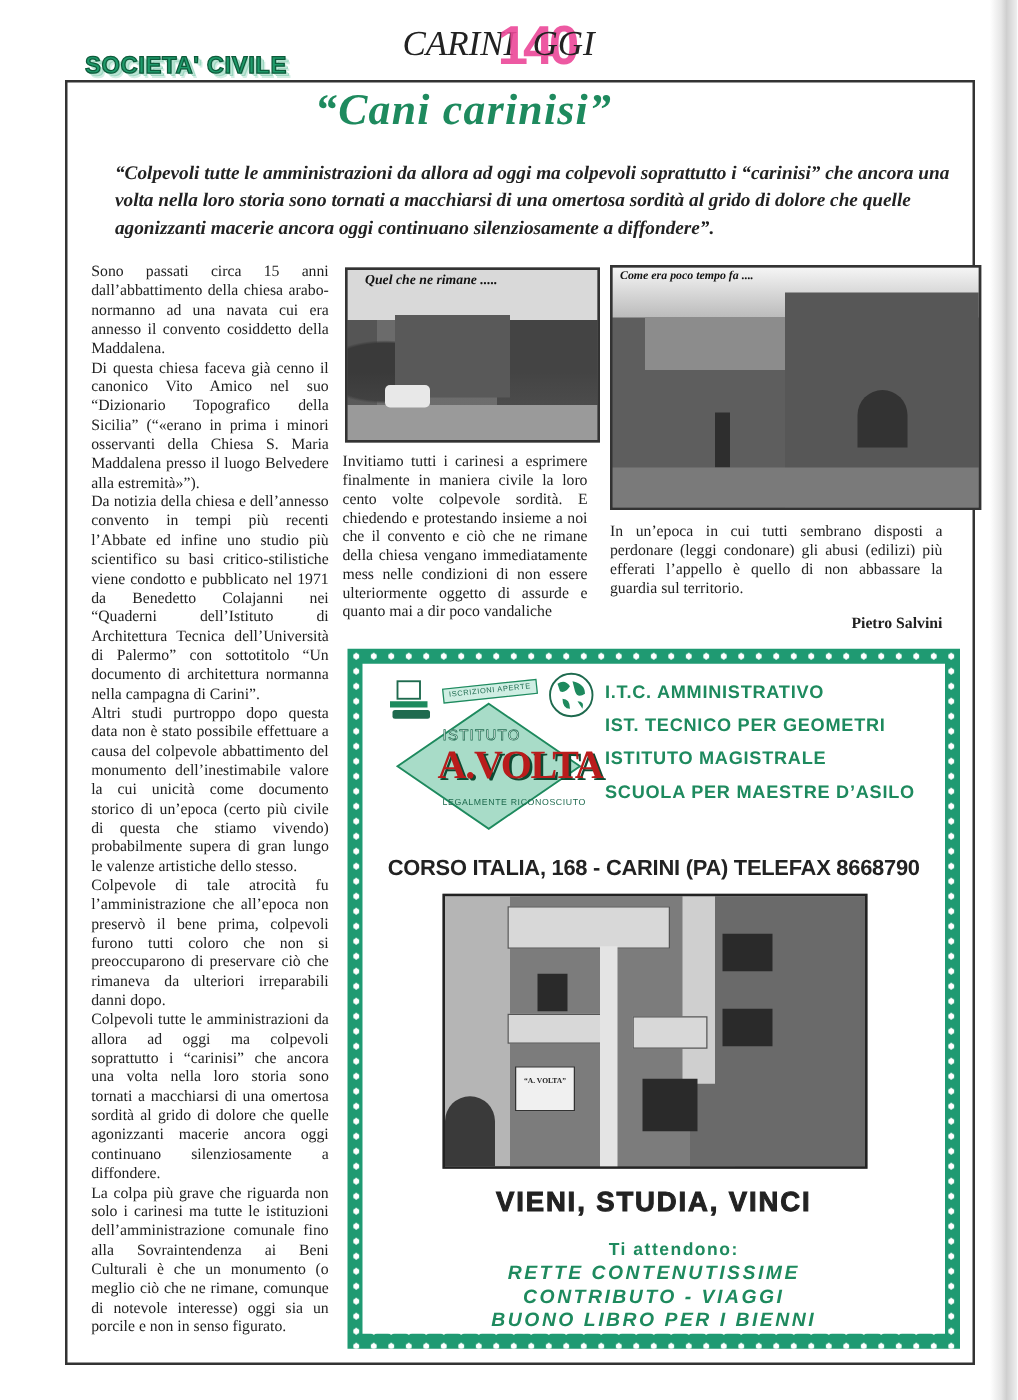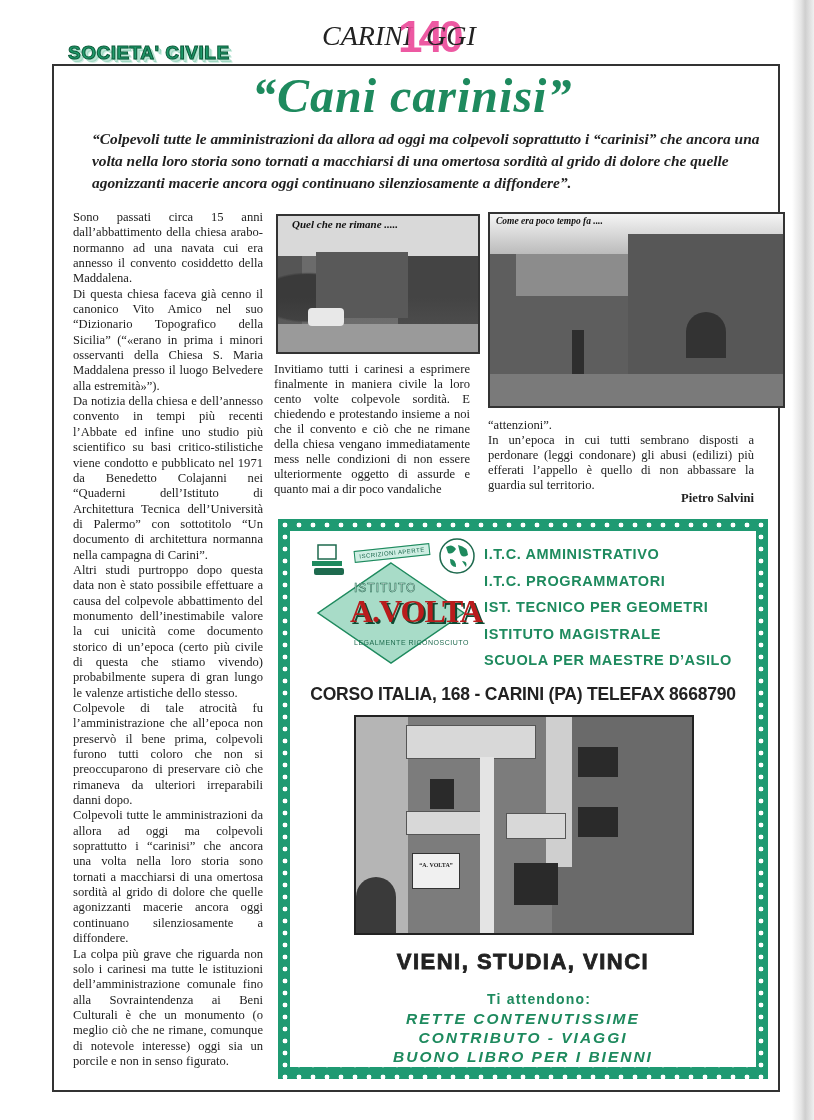--- a/index.html
+++ b/index.html
@@ -22,21 +22,21 @@
   .section-label { position: absolute; top: 42px; left: 68px; font-family: "Liberation Sans", sans-serif;
     font-weight: bold; font-size: 19px; color: #1e9a6a; letter-spacing: 0.5px;
     -webkit-text-stroke: 1px #0d5a3a;
     text-shadow: 1px 1px 0 #9fd8c2, 2px 2px 0 #bfe6d6, 3px 3px 0 #9fd8c2, 4px 4px 0 #d5efe5; }
 
   
   .frame { position: absolute; left: 52px; top: 64px; width: 728px; height: 1028px;
     border: 2px solid #333; border-top-width: 2px; }
 
   .article-title { position: absolute; top: 68px; left: 252px; font-family: "Liberation Serif", serif;
-    font-style: italic; font-weight: bold; font-size: 48px; color: #1e8a5e; letter-spacing: 1px; }
+    font-style: italic; font-weight: bold; font-size: 35px; color: #1e8a5e; letter-spacing: 1px; }
 
   .lead { position: absolute; top: 128px; left: 92px; width: 680px; font-family: "Liberation Serif", serif;
     font-style: italic; font-weight: bold; font-size: 15.4px; line-height: 22px; color: #222; }
 
   
   .col-left { position: absolute; top: 210px; left: 73px; width: 190px; font-size: 12.6px; line-height: 15.35px;
     text-align: justify; }
   .col-left p { margin: 0; }
   .col-mid { position: absolute; top: 362px; left: 274px; width: 196px; font-size: 12.6px; line-height: 15px;
     text-align: justify; }
@@ -161,21 +161,20 @@
   <div class="tower"></div>
   <div class="arch"></div>
   <div class="door"></div>
   <div class="rubble"></div>
   <span class="caption">Come era poco tempo fa ....</span>
 </div>
 
 <p class="col-mid">Invitiamo tutti i carinesi a esprimere finalmente in maniera civile la loro cento volte colpevole sordità. E chiedendo e protestando insieme a noi che il convento e ciò che ne rimane della chiesa vengano immediatamente mess nelle condizioni di non essere ulteriormente oggetto di assurde e quanto mai a dir poco vandaliche</p>
 
 <div class="col-right">
-  <p>“attenzioni”.</p>
   <p>In un’epoca in cui tutti sembrano disposti a perdonare (leggi condonare) gli abusi (edilizi) più efferati l’appello è quello di non abbassare la guardia sul territorio.</p>
 </div>
 
 <div class="signature">Pietro Salvini</div>
 
 <div class="ad">
   <div class="ad-inner">
 
     <div class="logo">
       <svg class="logo-diamond" viewBox="0 0 150 104">
@@ -191,21 +190,20 @@
         <circle cx="19" cy="19" r="17" fill="#fff" stroke="#1e6a4e" stroke-width="1.5"></circle>
         <path d="M8 10 Q14 6 18 12 Q14 18 10 16 Z M20 8 Q30 10 30 18 Q24 22 22 16 Z M12 22 Q18 22 18 30 Q12 30 12 22 Z M24 24 Q30 24 28 30 Z" fill="#1e8a5e"></path>
       </svg>
       <span class="istituto">ISTITUTO</span>
       <span class="avolta">A.VOLTA</span>
       <span class="legal">LEGALMENTE RICONOSCIUTO</span>
     </div>
 
     <div class="courses">
       <div>I.T.C. AMMINISTRATIVO</div>
-      <div>I.T.C. PROGRAMMATORI</div>
       <div>IST. TECNICO  PER GEOMETRI</div>
       <div>ISTITUTO MAGISTRALE</div>
       <div>SCUOLA PER MAESTRE D’ASILO</div>
     </div>
 
     <div class="address">CORSO ITALIA, 168 - CARINI (PA) TELEFAX  8668790</div>
 
     <div class="building">
       <div class="b-left"></div>
       <div class="b-mid"></div>

